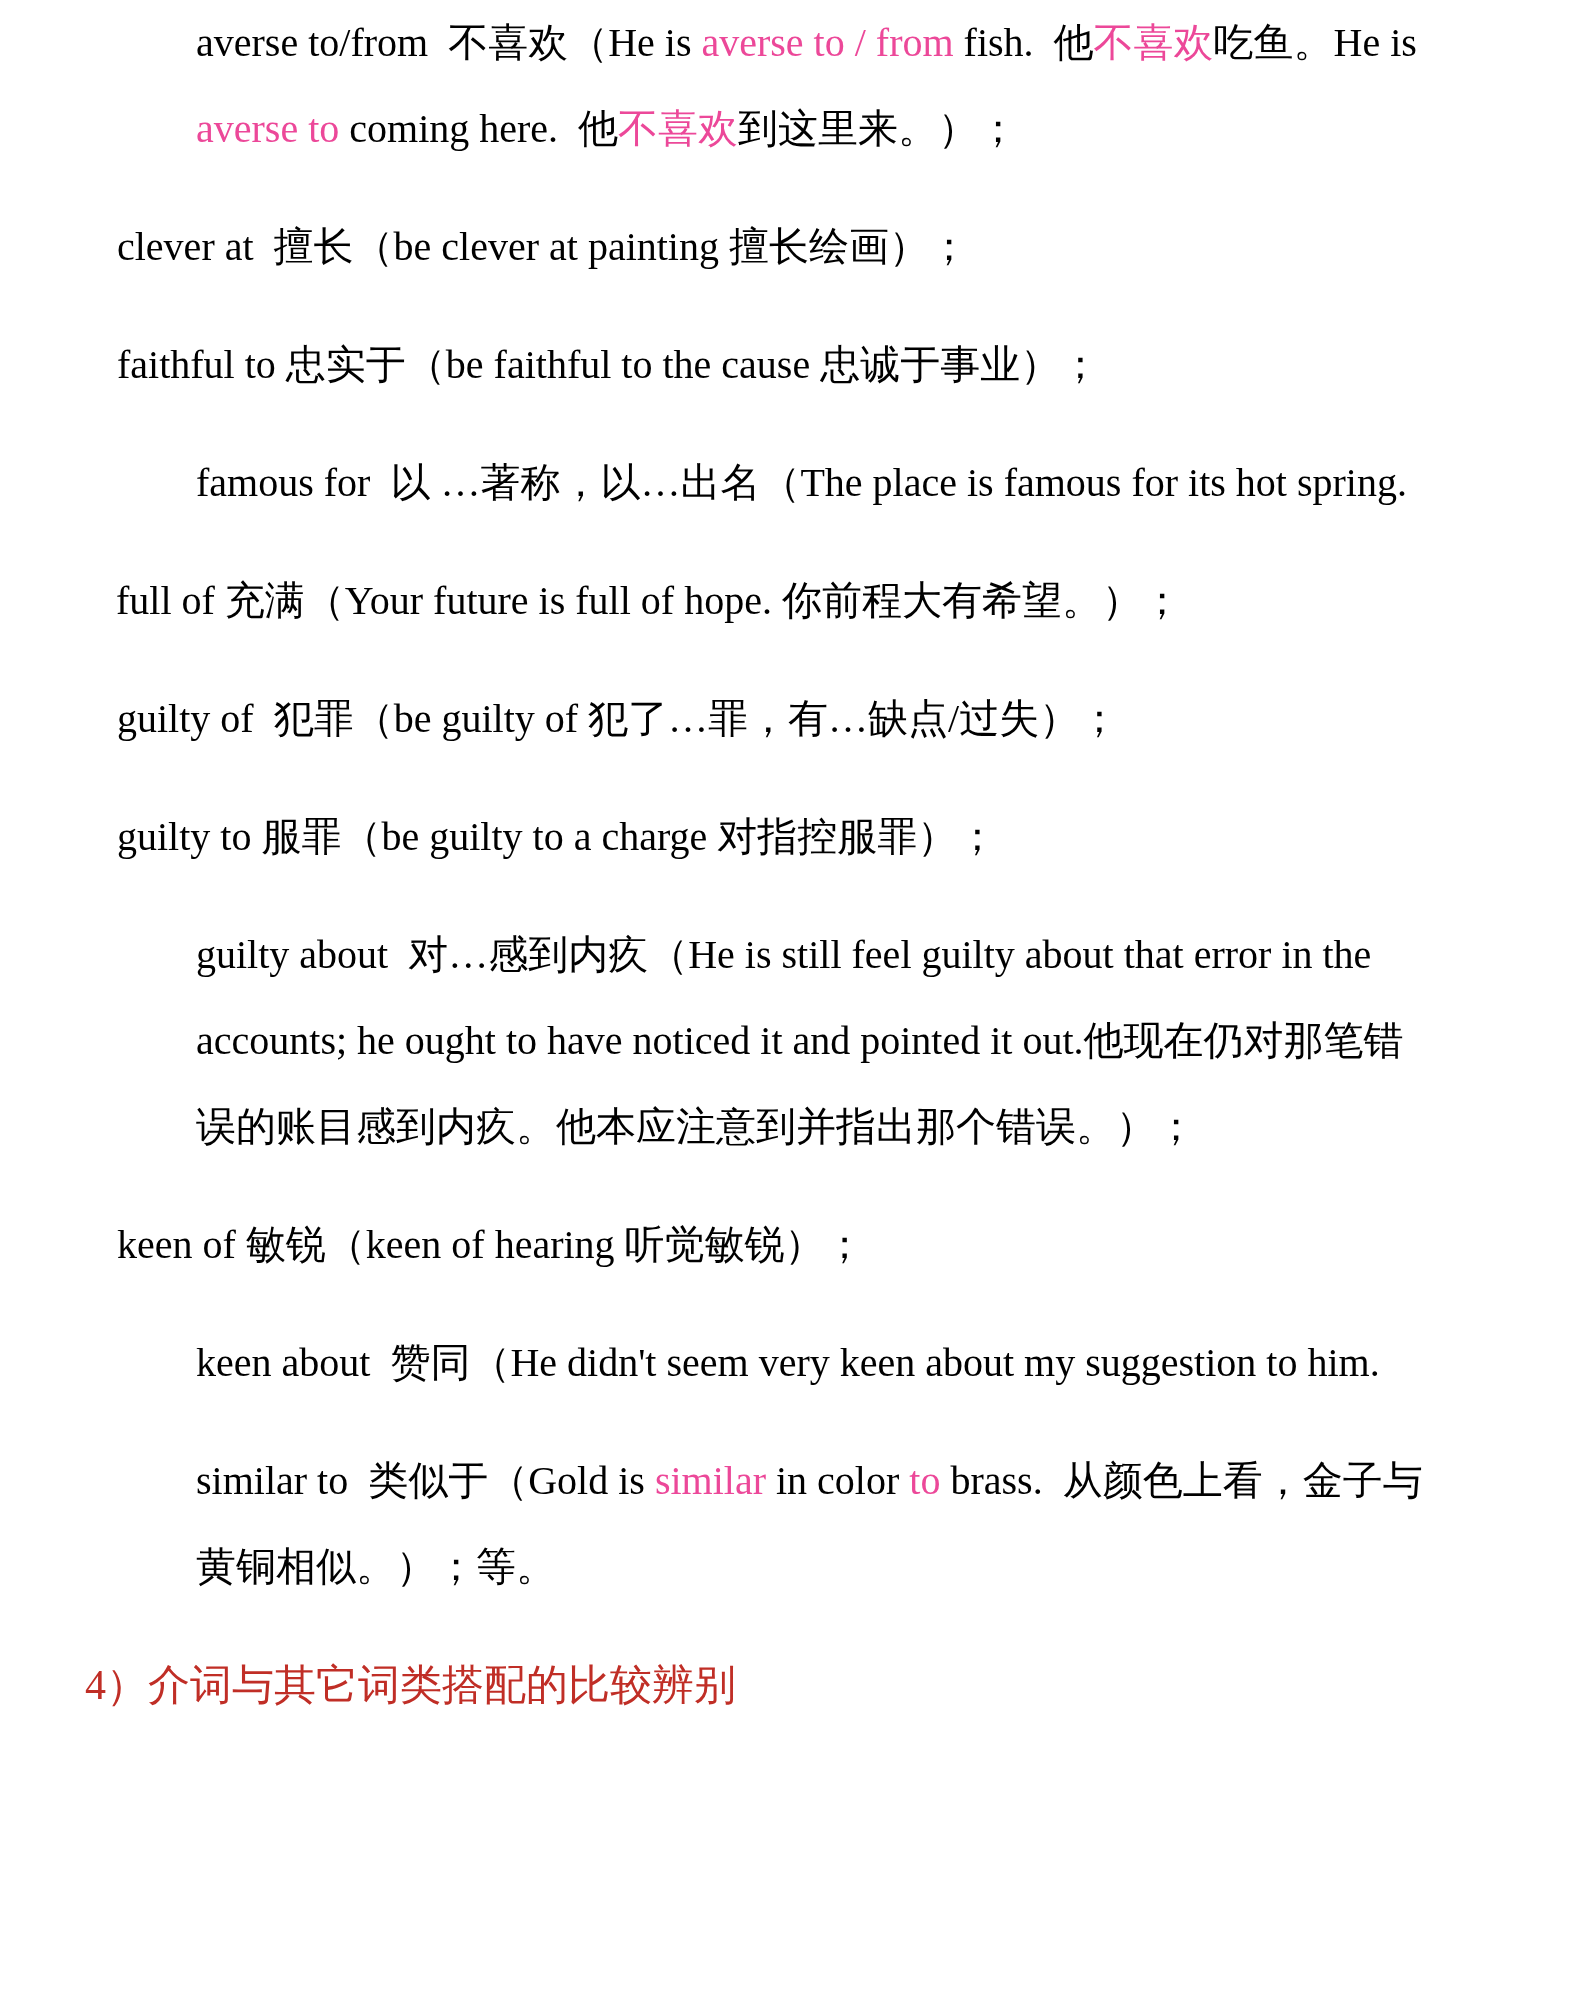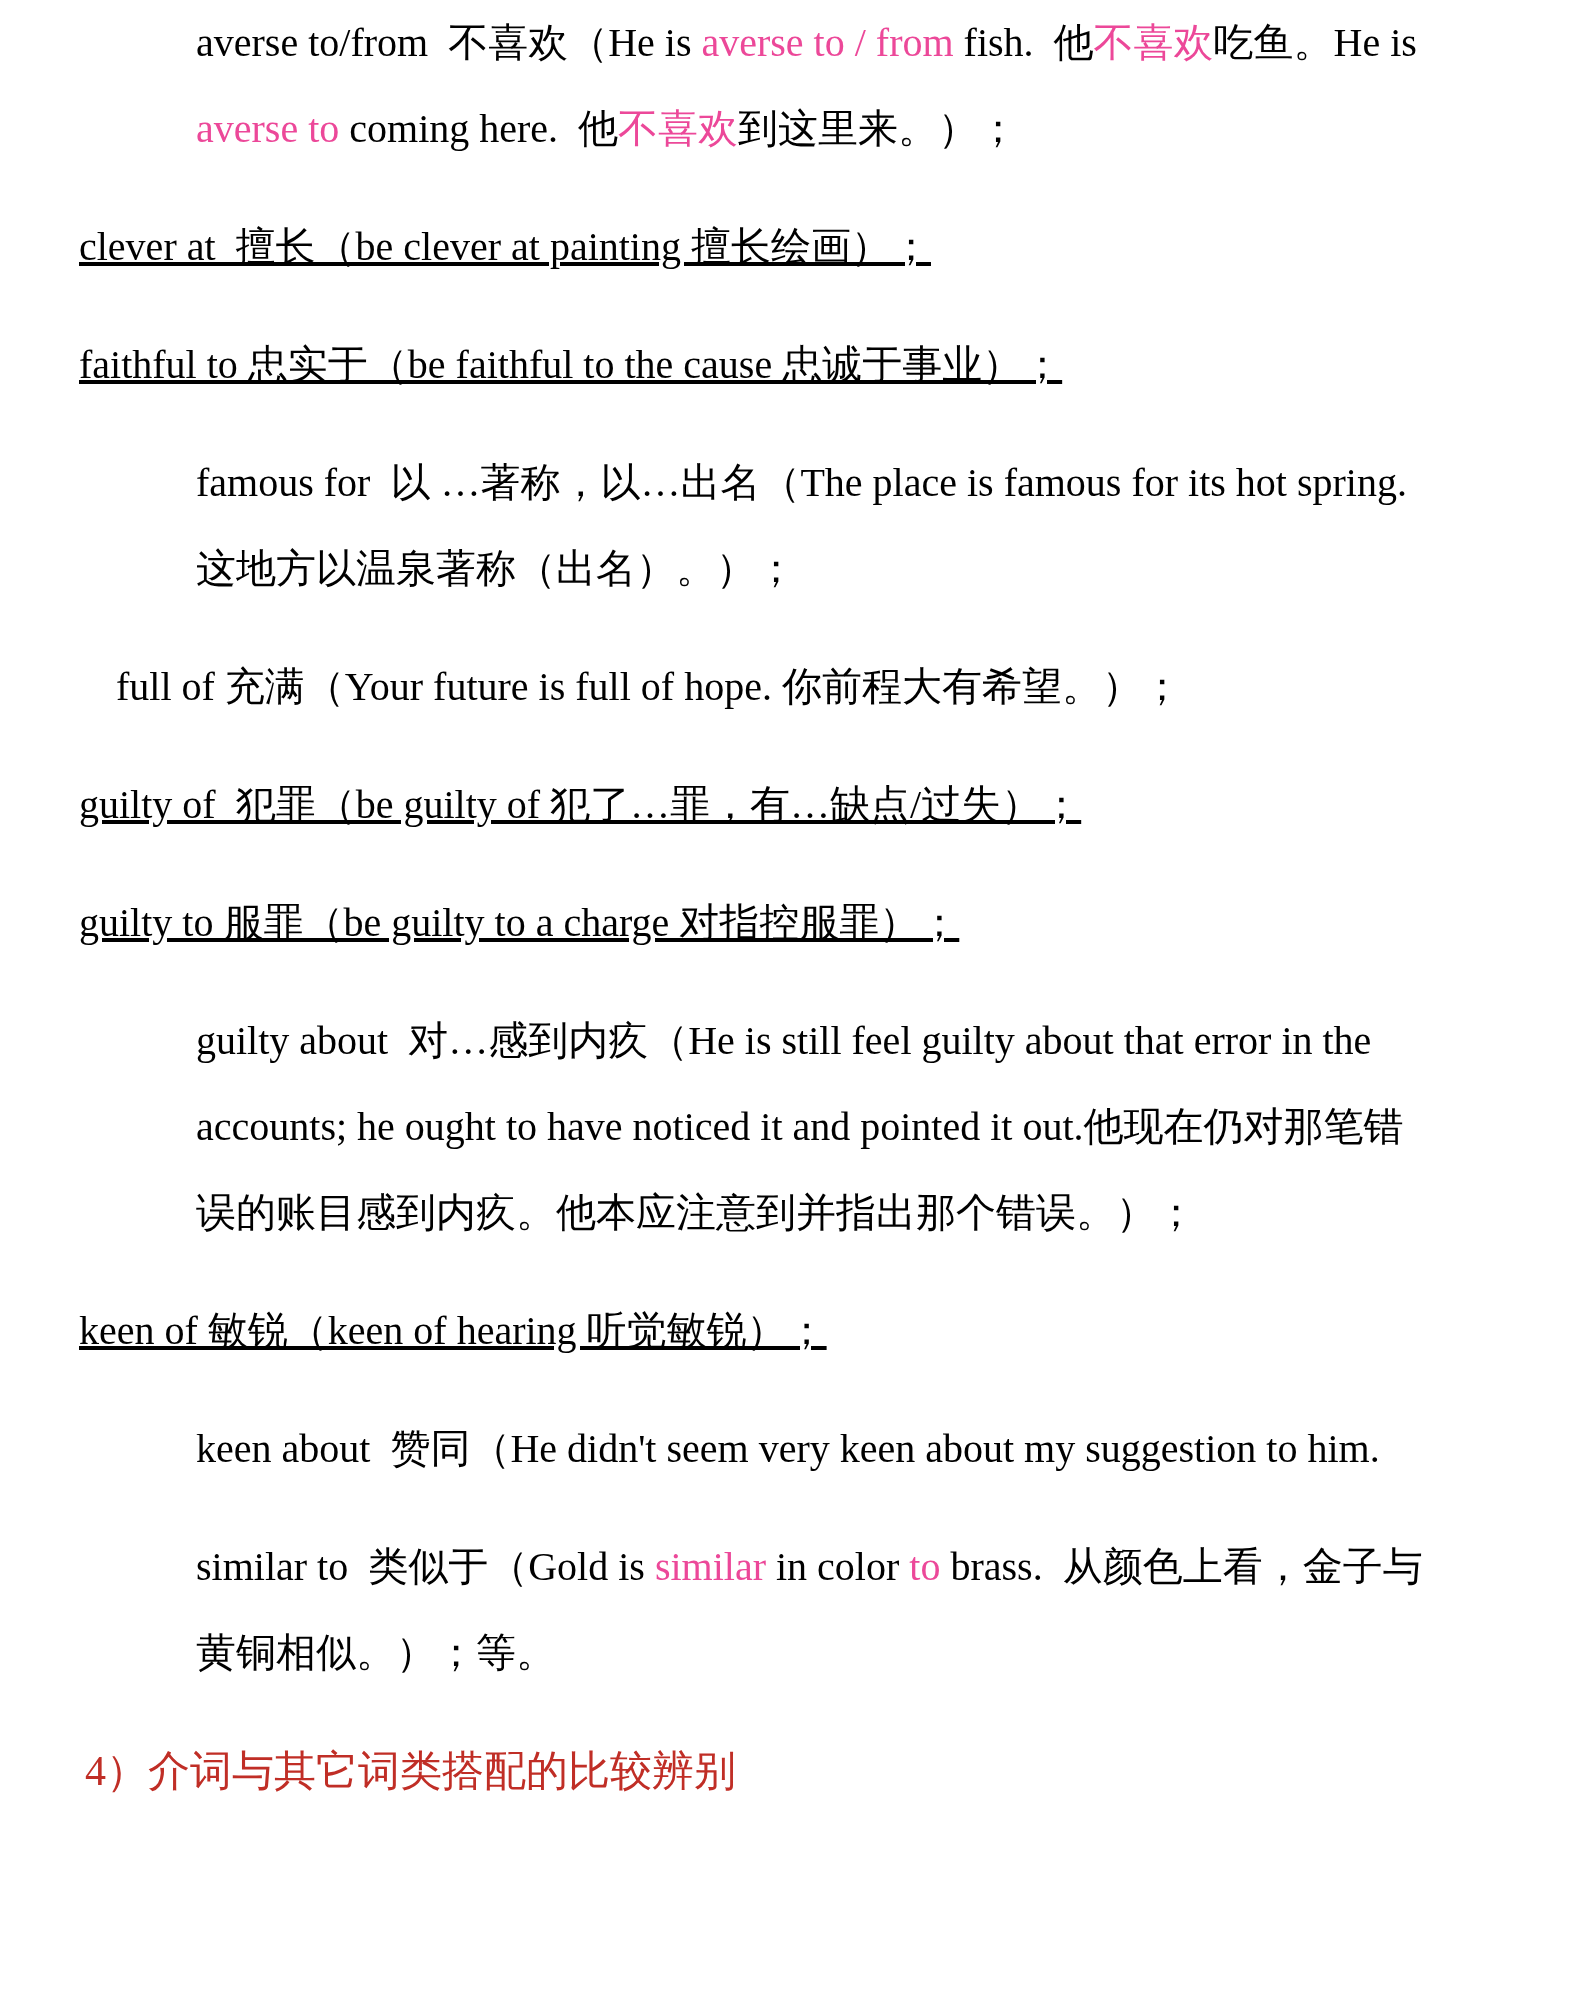--- a/index.html
+++ b/index.html
@@ -24,21 +24,21 @@
   }
   .line {
     height: 86px;
     display: flex;
     align-items: center;
     white-space: pre;
     font-size: 40px;
     line-height: 1;
   }
   .indent-a { padding-left: 196px; }
-  .indent-b { padding-left: 79px; text-decoration: underline; }
+  .indent-b { padding-left: 117px; }
   .indent-c { padding-left: 116px; }
   .seg { white-space: pre; }
   .seg.red { color: #ec4899; }
   .heading-line {
     height: 86px;
     display: flex;
     align-items: center;
     white-space: pre;
     padding-left: 85px;
     font-size: 42px;
@@ -56,21 +56,20 @@
         <div class="line"><span class="seg red">averse to</span><span class="seg"> coming here.  他</span><span class="seg red">不喜欢</span><span class="seg">到这里来。）；</span></div>
       </div>
       <div class="paragraph indent-b">
         <div class="line"><span class="seg">clever at  擅长（be clever at painting 擅长绘画）；</span></div>
       </div>
       <div class="paragraph indent-b">
         <div class="line"><span class="seg">faithful to 忠实于（be faithful to the cause 忠诚于事业）；</span></div>
       </div>
       <div class="paragraph indent-a">
         <div class="line"><span class="seg">famous for  以 …著称，以…出名（The place is famous for its hot spring.</span></div>
-        <div class="line"><span class="seg">这地方以温泉著称（出名）。）；</span></div>
       </div>
       <div class="paragraph indent-c">
         <div class="line"><span class="seg">full of 充满（Your future is full of hope. 你前程大有希望。）；</span></div>
       </div>
       <div class="paragraph indent-b">
         <div class="line"><span class="seg">guilty of  犯罪（be guilty of 犯了…罪，有…缺点/过失）；</span></div>
       </div>
       <div class="paragraph indent-b">
         <div class="line"><span class="seg">guilty to 服罪（be guilty to a charge 对指控服罪）；</span></div>
       </div>

